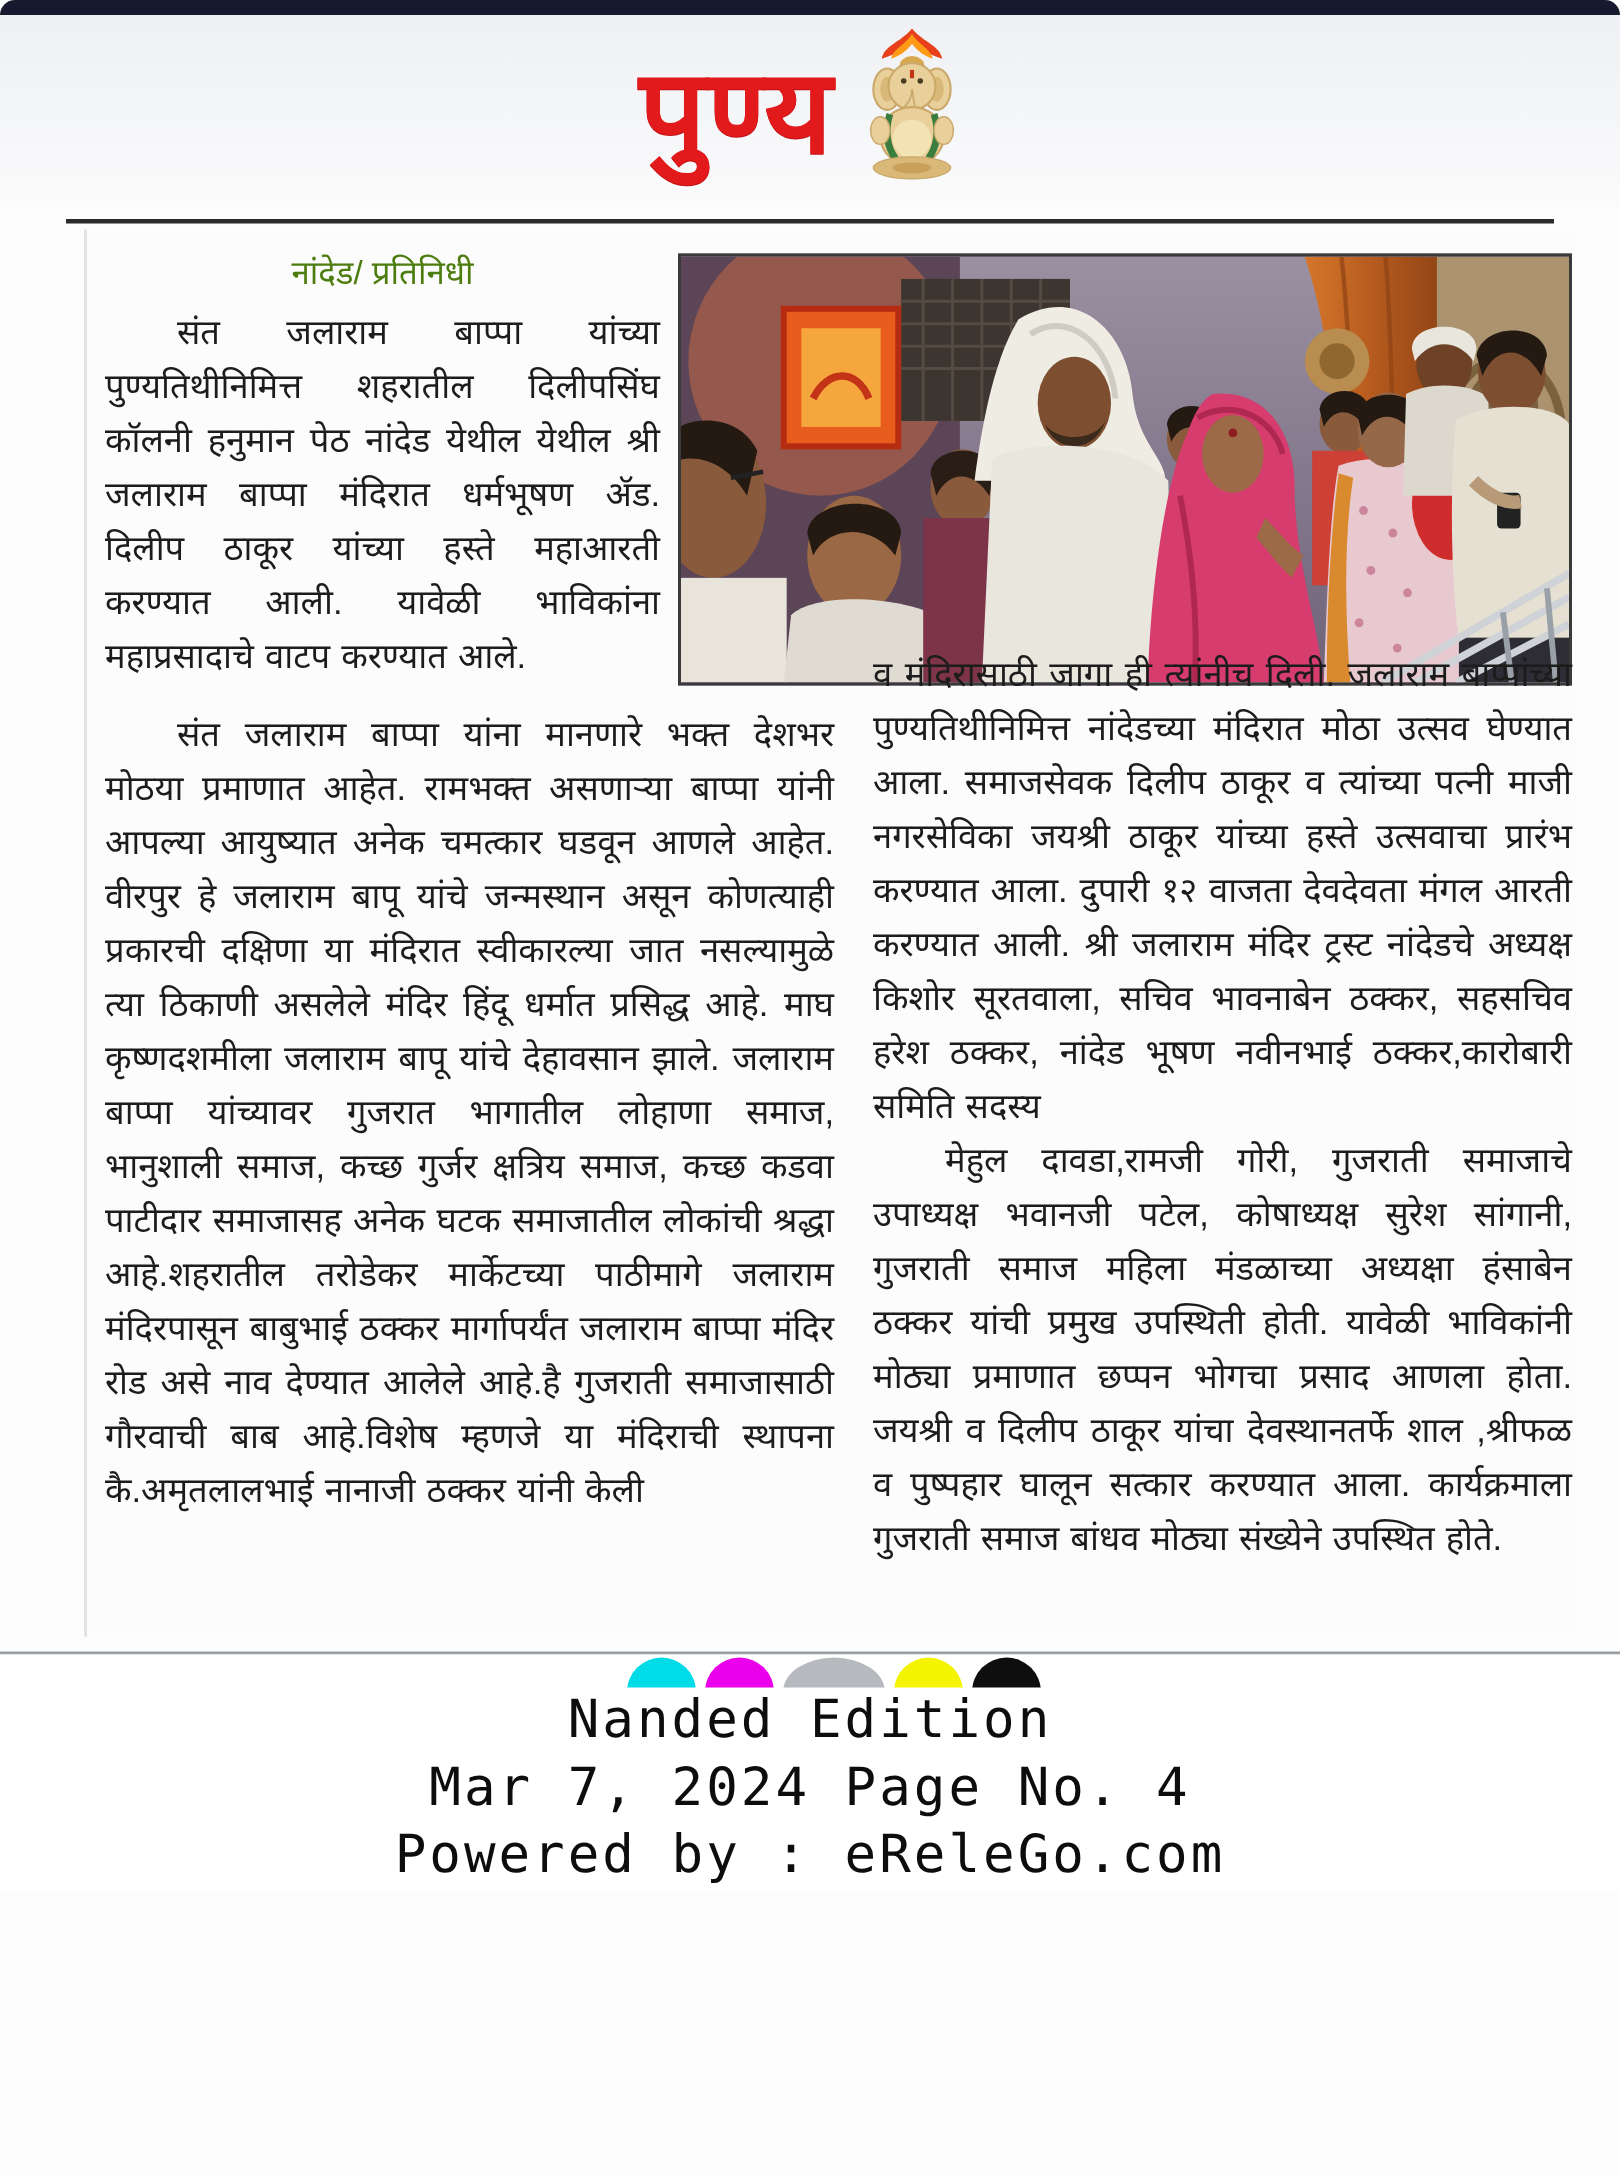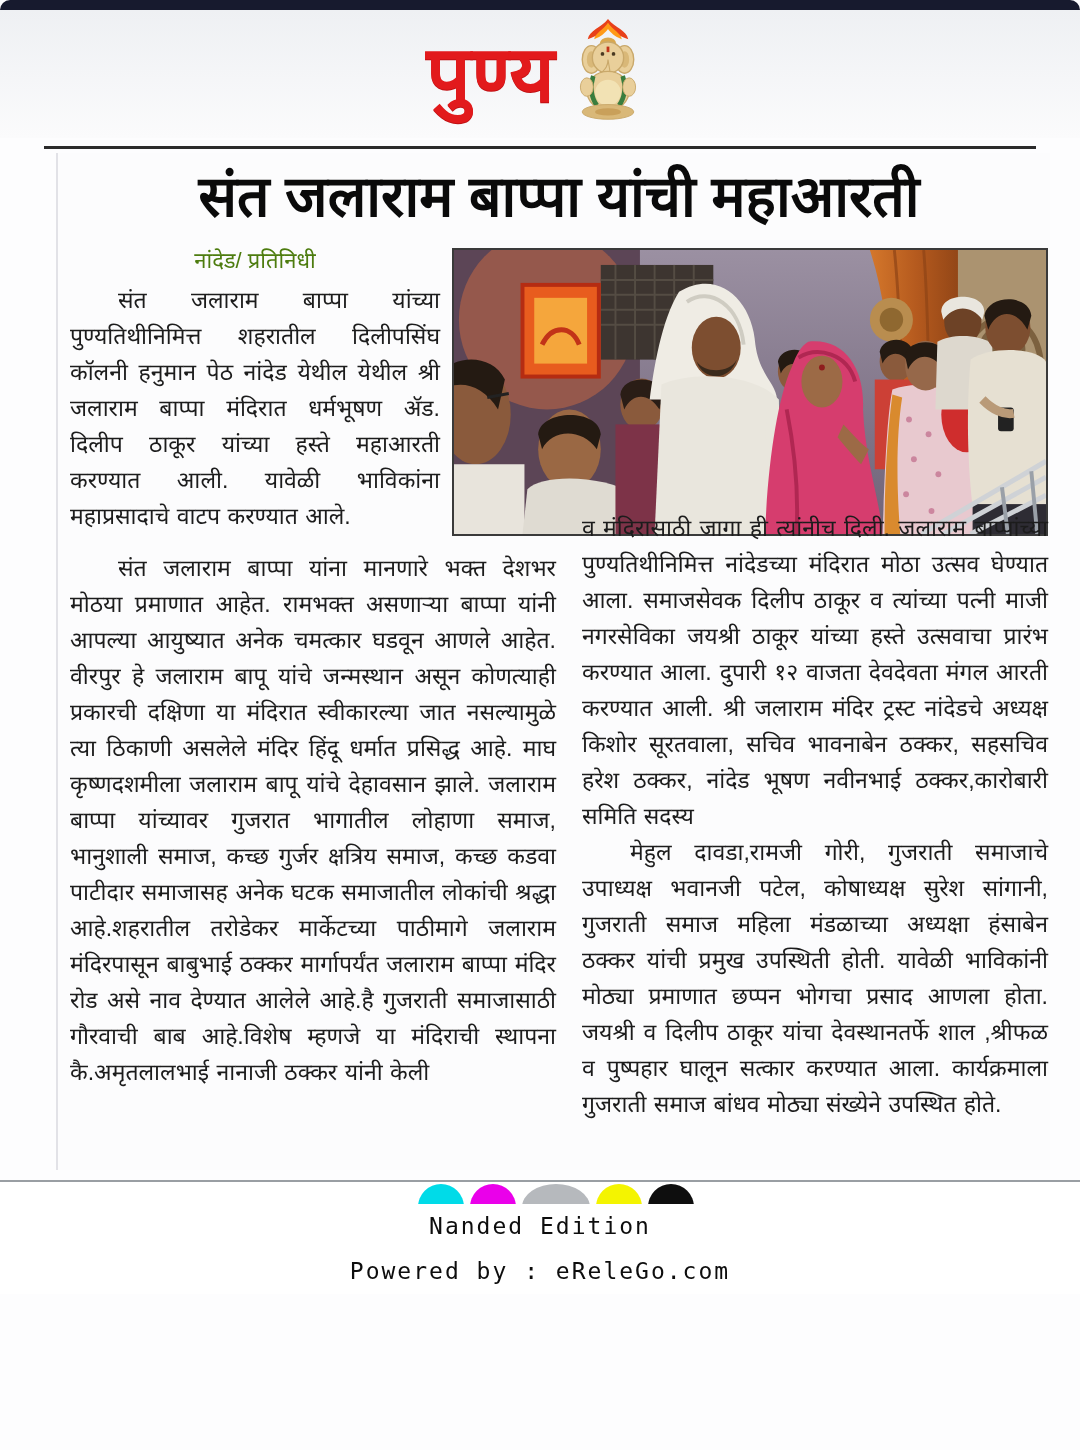--- a/index.html
+++ b/index.html
@@ -46,21 +46,21 @@
   .col1 { flex:0 0 486px; }
   .col2 { flex:1; position:relative; top:-40px; }
 
   .footer-sep { height:2px; background:#999ea3; margin-top:10px; }
   .page-footer { background:#ffffff; text-align:center; }
   .dots-row { height:22px; overflow:hidden; display:flex; justify-content:center; align-items:flex-start; transform:translateX(16px); }
   .dot { width:46px; height:46px; border-radius:50%; margin:2px 3px 0 3px; flex:0 0 auto; }
   .dot.wide { width:68px; }
   .footer-line {
     font-family:"DejaVu Sans Mono","Liberation Mono",monospace;
-    font-size:23px; line-height:45px; color:#0d0d0d; letter-spacing:2px;
+    font-size:35px; line-height:45px; color:#0d0d0d; letter-spacing:2px;
   }
 </style>
 </head>
 <body>
 
 <div class="topbar"></div>
 
 <header class="masthead">
   <span class="brand">पुण्य</span>
   <span class="ganesh-wrap">
@@ -86,21 +86,20 @@
       <ellipse cx="73" cy="74" rx="7" ry="10" fill="#e9cf9a" stroke="#c9a86a"></ellipse>
       <ellipse cx="50" cy="101" rx="28" ry="8" fill="#d9b878" stroke="#c9a86a"></ellipse>
       <ellipse cx="50" cy="101" rx="14" ry="4" fill="#c9a05a"></ellipse>
     </svg>
   </span>
 </header>
 
 <div class="rule"></div>
 
 <article class="clipping">
-  <h1 class="headline">संत जलाराम बाप्पा यांची महाआरती</h1>
 
   <div class="top-section">
     <div class="intro-col">
       <div class="dateline">नांदेड/ प्रतिनिधी</div>
       <p class="body-text indent">संत जलाराम बाप्पा यांच्या पुण्यतिथीनिमित्त शहरातील दिलीपसिंघ कॉलनी हनुमान पेठ नांदेड येथील येथील श्री जलाराम बाप्पा मंदिरात धर्मभूषण ॲड. दिलीप ठाकूर यांच्या हस्ते महाआरती करण्यात आली. यावेळी भाविकांना महाप्रसादाचे वाटप करण्यात आले.</p>
     </div>
 
     <figure class="photo">
       <svg viewBox="0 0 605 285" preserveAspectRatio="none">
         <defs>
@@ -234,14 +233,15 @@
 
 <footer class="page-footer">
   <div class="dots-row">
       <span class="dot" style="background: rgb(0, 219, 232);"></span>
       <span class="dot" style="background: rgb(234, 0, 234);"></span>
       <span class="dot wide" style="background: rgb(182, 185, 189);"></span>
       <span class="dot" style="background: rgb(244, 244, 0);"></span>
       <span class="dot" style="background: rgb(14, 14, 14);"></span>
     </div>
   <div class="footer-line">Nanded Edition</div>
+  <div class="footer-line">Mar 7, 2024 Page No. 4</div>
   <div class="footer-line">Powered by : eReleGo.com</div>
 </footer>
 
 </body></html>

